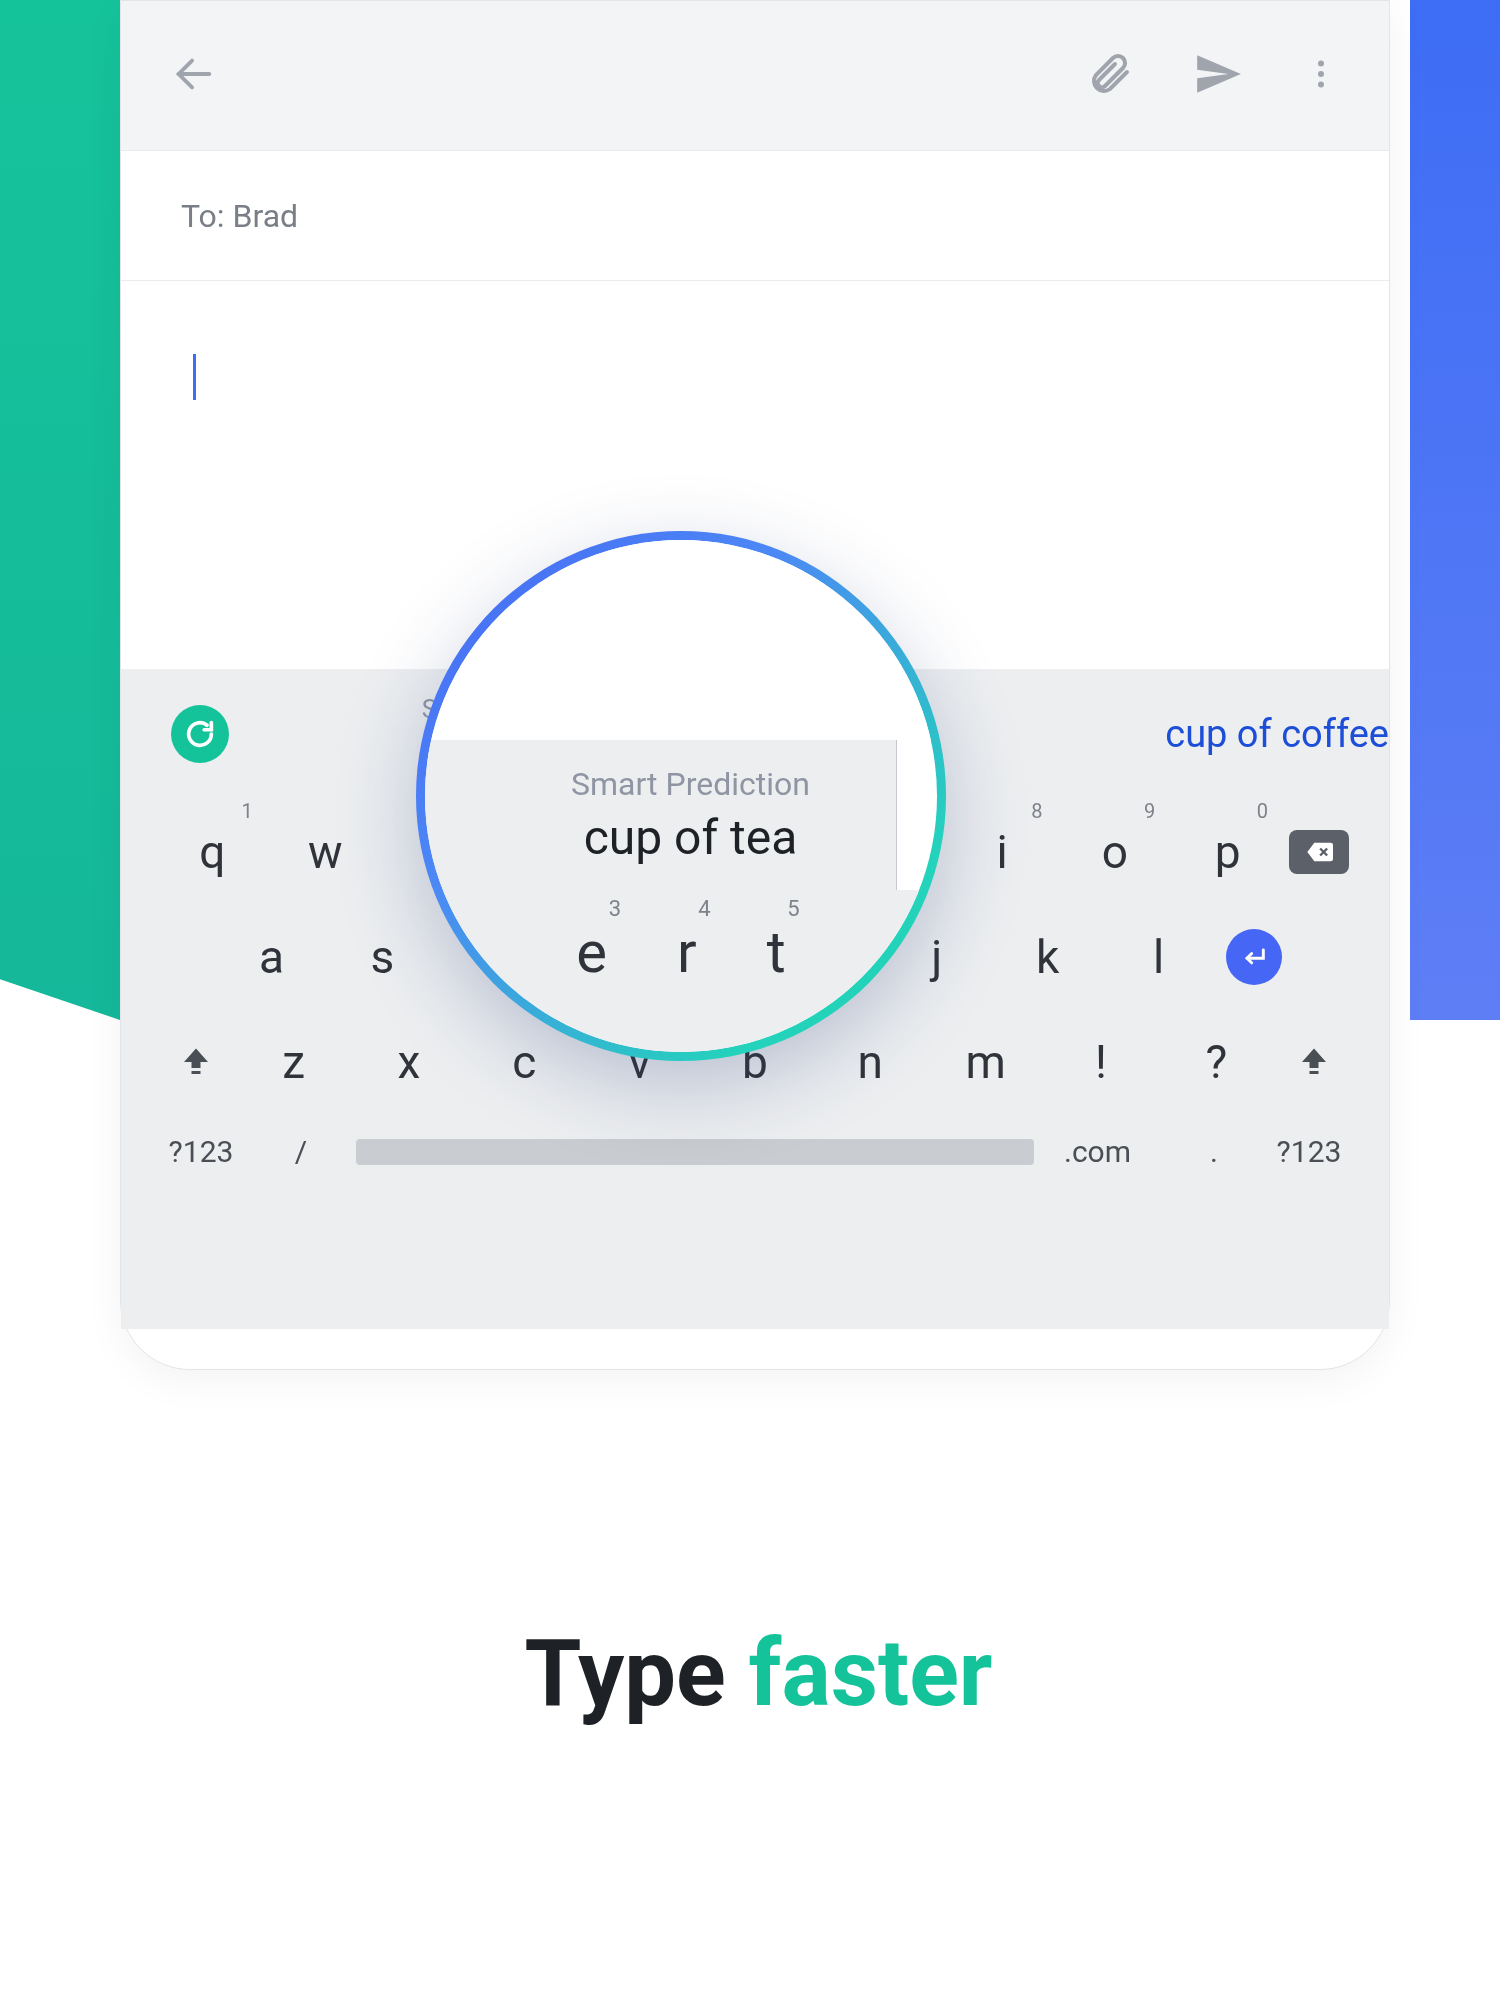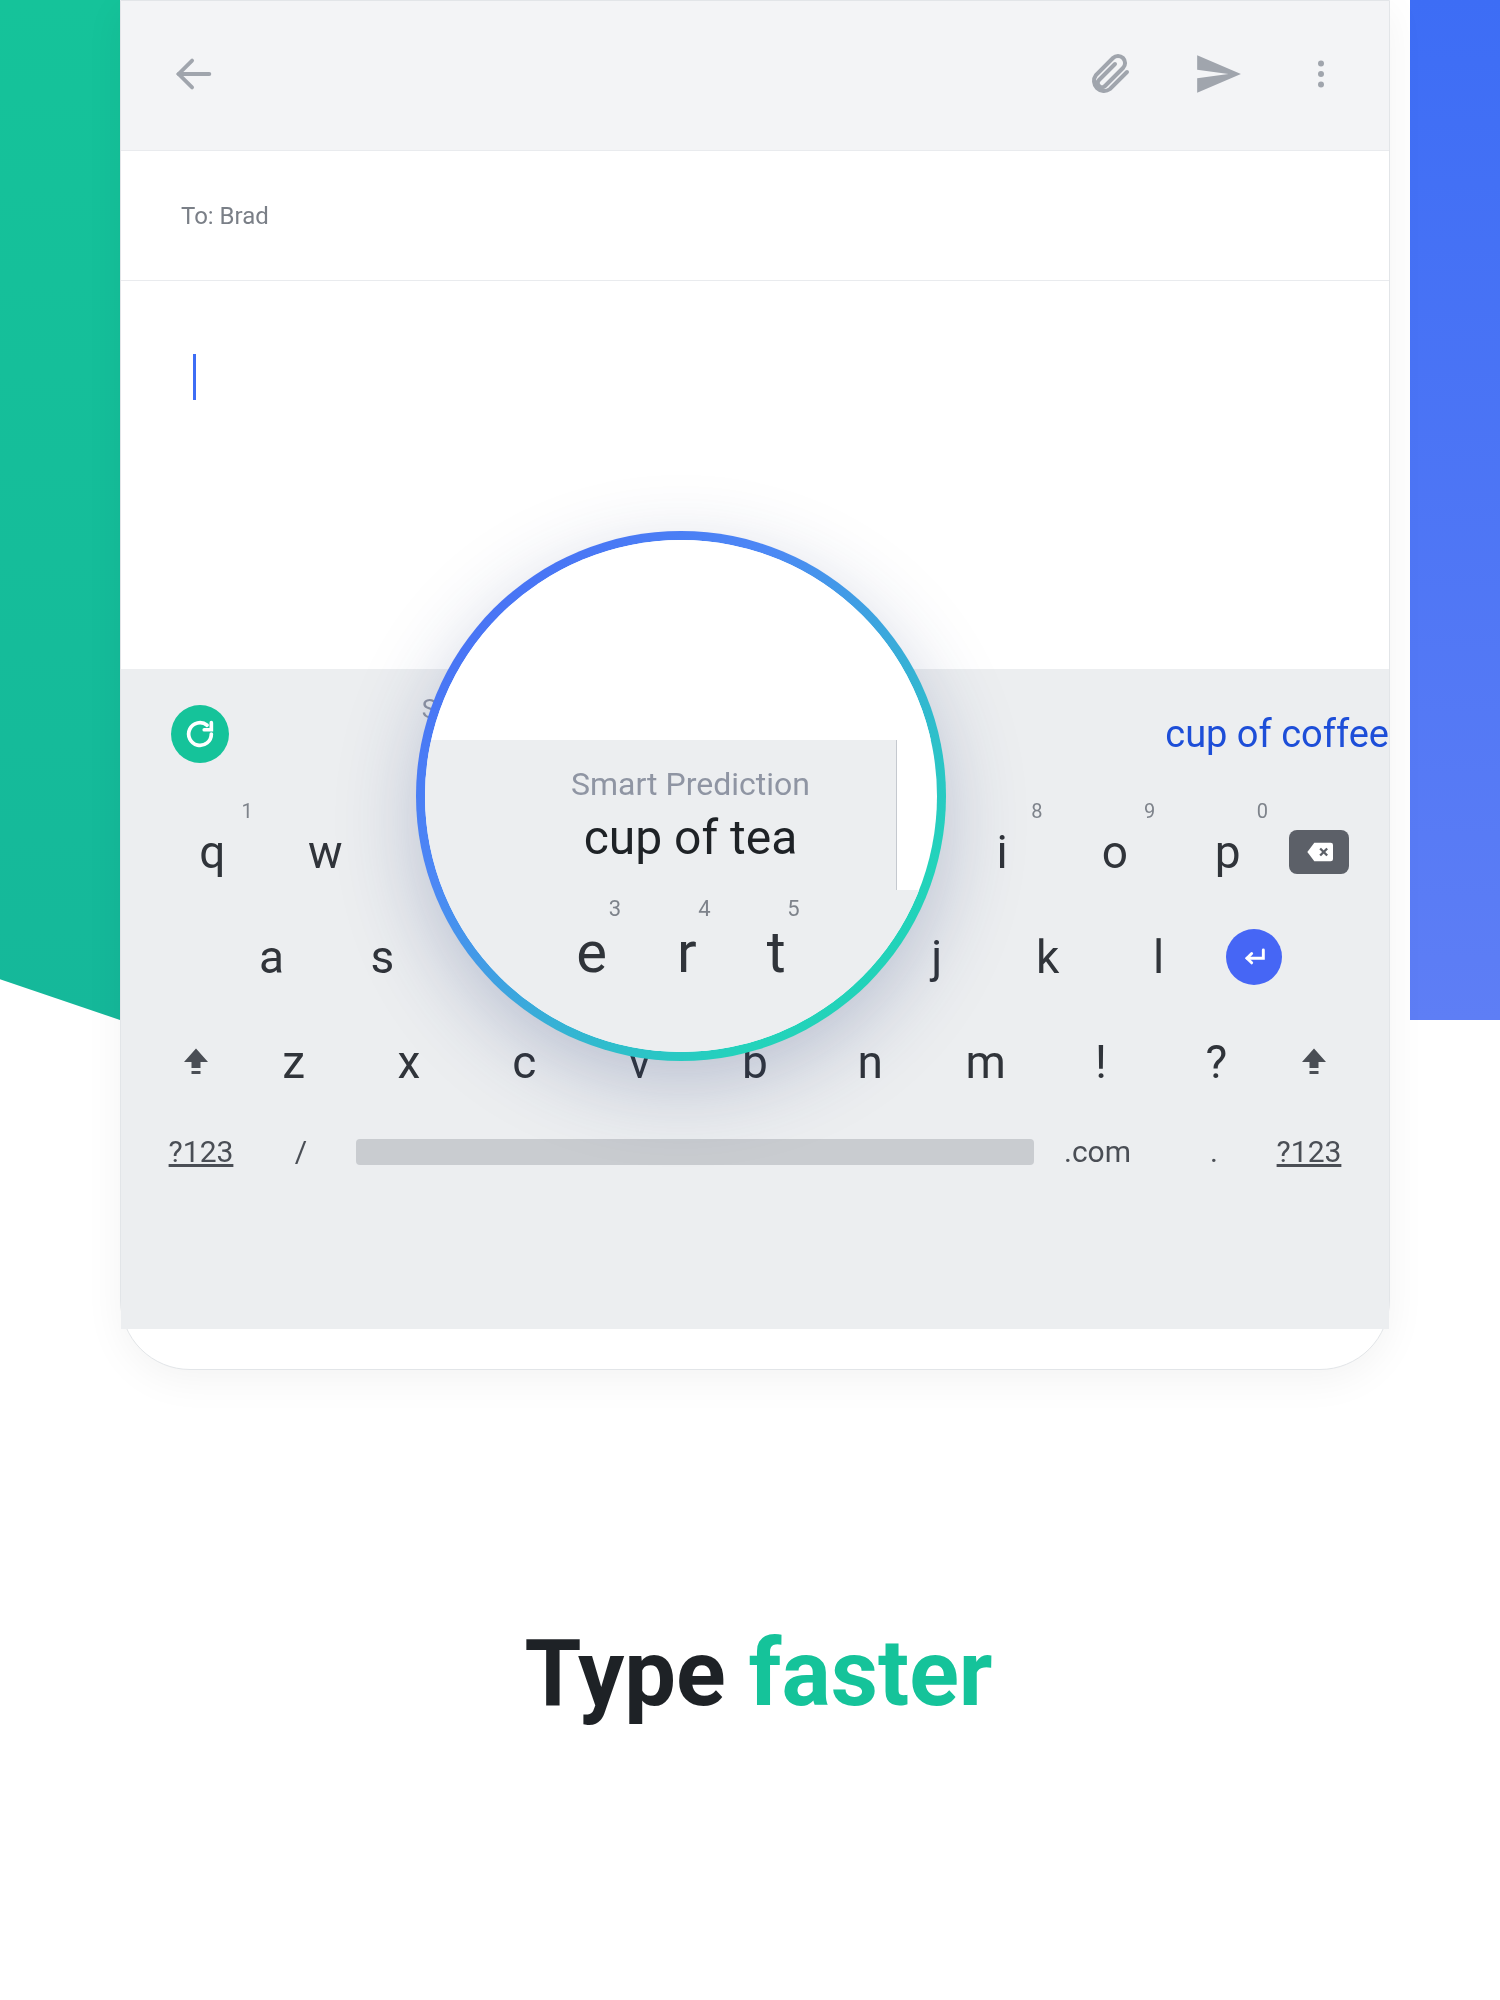--- a/index.html
+++ b/index.html
@@ -25,21 +25,21 @@
   }
 
   .email-header {
     height: 150px; background: #f3f4f6; border-bottom: 1px solid #e9ebee;
     display: flex; align-items: center; padding: 0 50px;
   }
   .back-btn { color: #a0a5ad; flex: 0 0 auto; }
   .hspace { flex: 1; }
   .hdr-icon { color: #a0a5ad; margin-left: 60px; }
 
-  .to-row { height: 130px; border-bottom: 1px solid #e9ebee; display: flex; align-items: center; padding: 0 60px; font-size: 24px; color: #7a7f87; }
+  .to-row { height: 130px; border-bottom: 1px solid #e9ebee; display: flex; align-items: center; padding: 0 60px; font-size: 32px; color: #7a7f87; }
   .compose-area { padding: 70px 70px; font-size: 46px; color: #1e2226; }
   .cursor { display: inline-block; width: 3px; height: 46px; background: #3d6df5; vertical-align: -6px; margin-left: 2px; animation: blink 1.1s infinite; }
   @keyframes blink { 50% { opacity: 0; } }
 
   .keyboard {
     position: absolute; left: 0; right: 0; bottom: 40px; height: 660px;
     background: #eceef0;
   }
   .pred-row { height: 130px; display: flex; align-items: center; }
   .g-btn {
@@ -56,21 +56,21 @@
   .krow { display: flex; padding: 10px 35px; gap: 0; }
   .key { flex: 1; text-align: center; font-size: 46px; color: #30343a; position: relative; height: 85px; display:flex; align-items:center; justify-content:center;}
   .key .num { position: absolute; top: -10px; right: 16px; font-size: 20px; color: #7e838b; }
   .krow2 { padding: 10px 95px; }
   .krow3 { padding: 10px 35px; align-items:center; }
   .shift svg { width: 36px; height: 36px; }
   .backspace { background: #5c6068; border-radius: 8px; width: 60px; height: 44px; display:flex; align-items:center; justify-content:center;}
   .enter-btn { width: 56px; height: 56px; border-radius: 50%; background: #4666f5; display:flex; align-items:center; justify-content:center;}
 
   .bottom-row { display: flex; align-items: center; padding: 20px 35px; gap: 30px; font-size: 30px; color: #4a4e55;}
-  .sym { flex: 0 0 90px; text-align:center;text-decoration:underline; }
+  .sym { flex: 0 0 90px; text-align:center; }
   .slash { flex: 0 0 50px; text-align:center;}
   .space { flex: 1; height: 26px; background: #c9ccd0; border-radius: 4px; }
   .dotcom { flex: 0 0 100px; }
   .period { flex: 0 0 40px; text-align:center;}
 
   .lens {
     position: absolute; left: 295px; top: 530px; width: 530px; height: 530px;
     border-radius: 50%;
     background: #fff;
     box-shadow: 0 25px 80px rgba(40,60,120,0.25);

